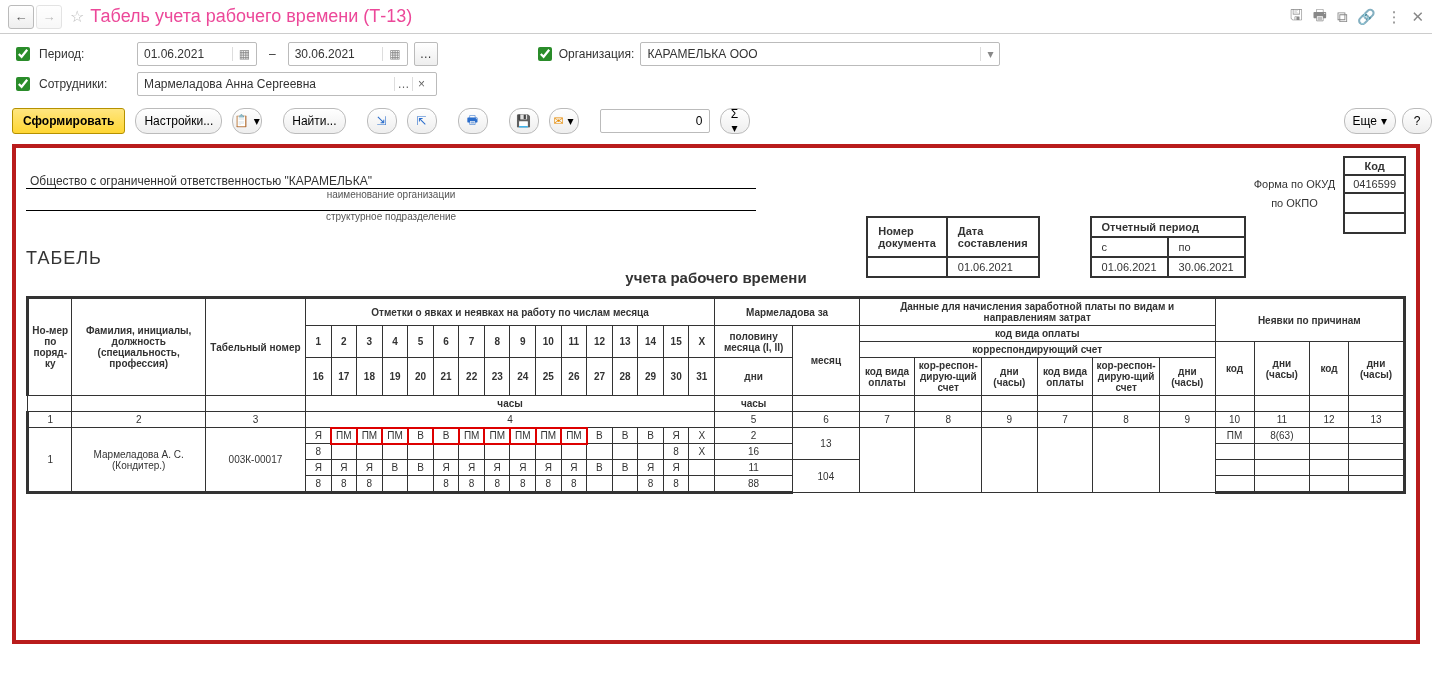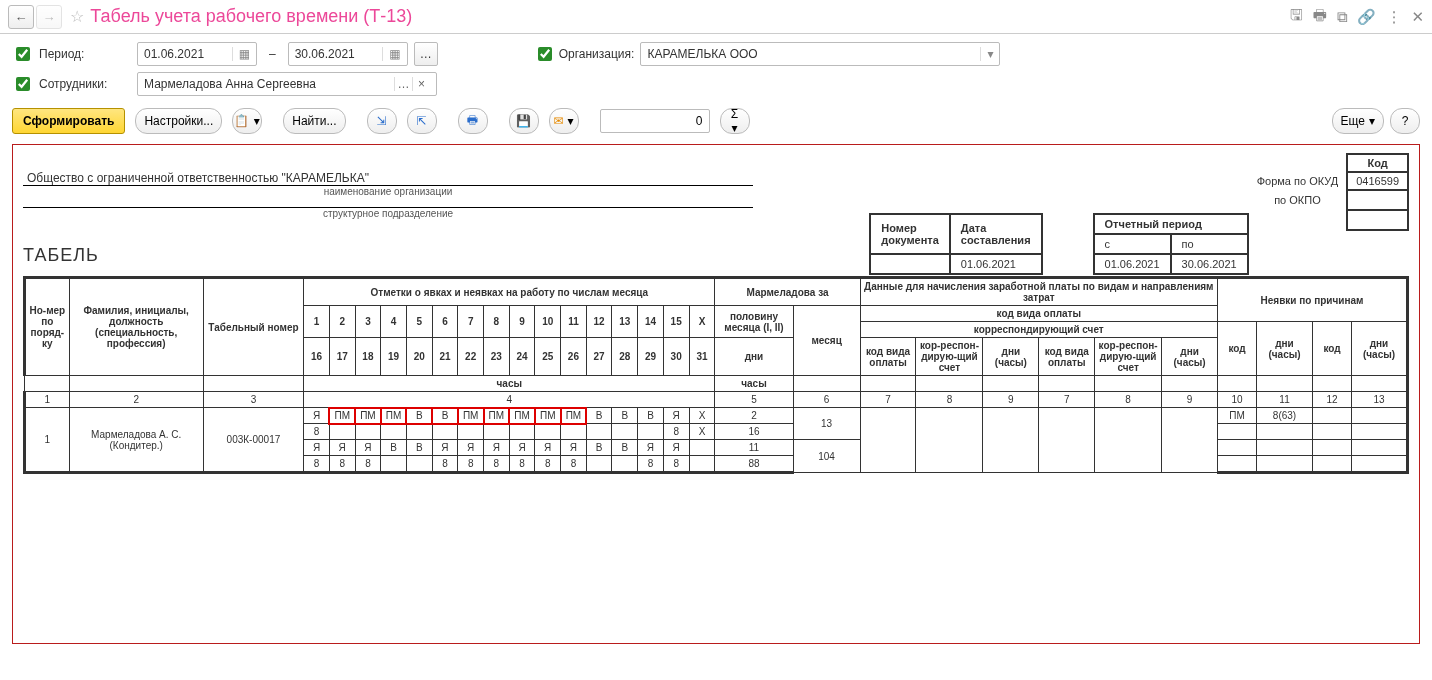--- a/index.html
+++ b/index.html
@@ -59,21 +59,21 @@
     border-radius:2px; display:inline-flex; align-items:center; justify-content:center; cursor:pointer;
   }
   .org-label { margin-left:90px; display:flex; align-items:center; gap:4px;}
   .org-input { width:360px; display:flex; align-items:center; }
   .org-input .dd { margin-left:auto; color:#888; cursor:pointer; padding-left:6px; border-left:1px solid #ddd;}
   .emp-input { width:300px; display:flex; align-items:center; }
   .emp-input .dots, .emp-input .x { width:18px; text-align:center; border-left:1px solid #ddd; cursor:pointer; color:#666;}
   .emp-input .txt { flex:1; }
 
   
-  .toolbar { display:flex; align-items:center; gap:10px; padding:6px 12px 10px 12px; }
+  .toolbar { display:flex; align-items:center; gap:10px; padding:6px 0 10px 12px; }
   .btn {
     border:1px solid #b59100;
     background:linear-gradient(#ffe680,#ffd633);
     border-radius:3px;
     padding:5px 10px;
     font-size:12px;
     cursor:pointer;
     font-weight:bold;
   }
   .btn-plain {
@@ -81,21 +81,21 @@
     padding:4px 8px; font-size:12px; cursor:pointer; display:inline-flex; align-items:center; gap:4px;
     height:26px;
   }
   .btn-icon { width:30px; justify-content:center; }
   .toolbar-sep { width:1px; }
   .num-input { width:110px; text-align:right; }
   .right-toolbar { margin-left:auto; display:flex; gap:6px; }
 
   
   .doc-area {
-    border:1px solid #b91c1c;
+    border:4px solid #b91c1c;
     margin:0 12px;
     height:500px;
     overflow:auto;
     padding:8px 10px;
   }
   .doc-inner { min-width:1380px; font-family: Verdana, Arial, sans-serif; font-size:11px; color:#333;}
   .header-meta { float:right; text-align:right; }
   .meta-table { border-collapse:collapse; }
   .meta-table td, .meta-table th { border:2px solid #333; padding:2px 8px; font-size:11px; text-align:center; }
   .meta-label { border:none !important; text-align:right; padding-right:6px; }
@@ -269,20 +269,21 @@
             </tr>
         <tr>
               <td>01.06.2021</td>
               <td>30.06.2021</td>
             </tr>
       </tbody>
         </table>
     </div>
 
     <div class="doc-title">ТАБЕЛЬ</div>
+    <div class="doc-subtitle">учета  рабочего времени</div>
 
     <table class="timesheet">
       <colgroup>
         <col style="width:40px">
           <col style="width:120px">
           <col style="width:90px">
         <col class="daycell">
           <col class="daycell">
           <col class="daycell">
           <col class="daycell">

